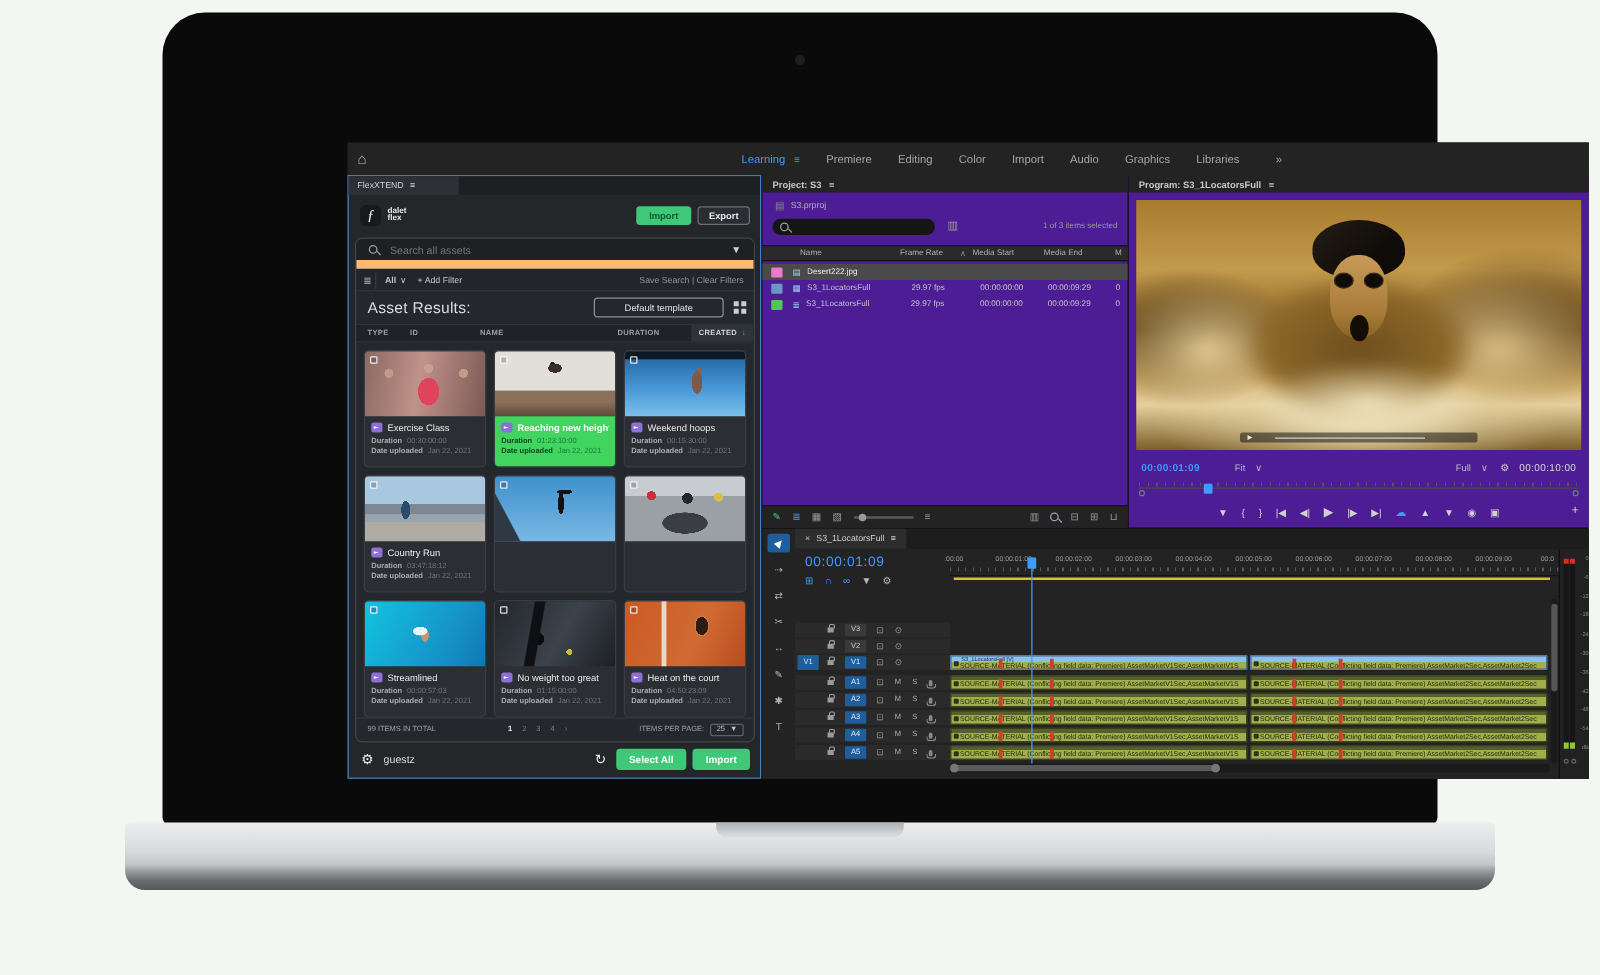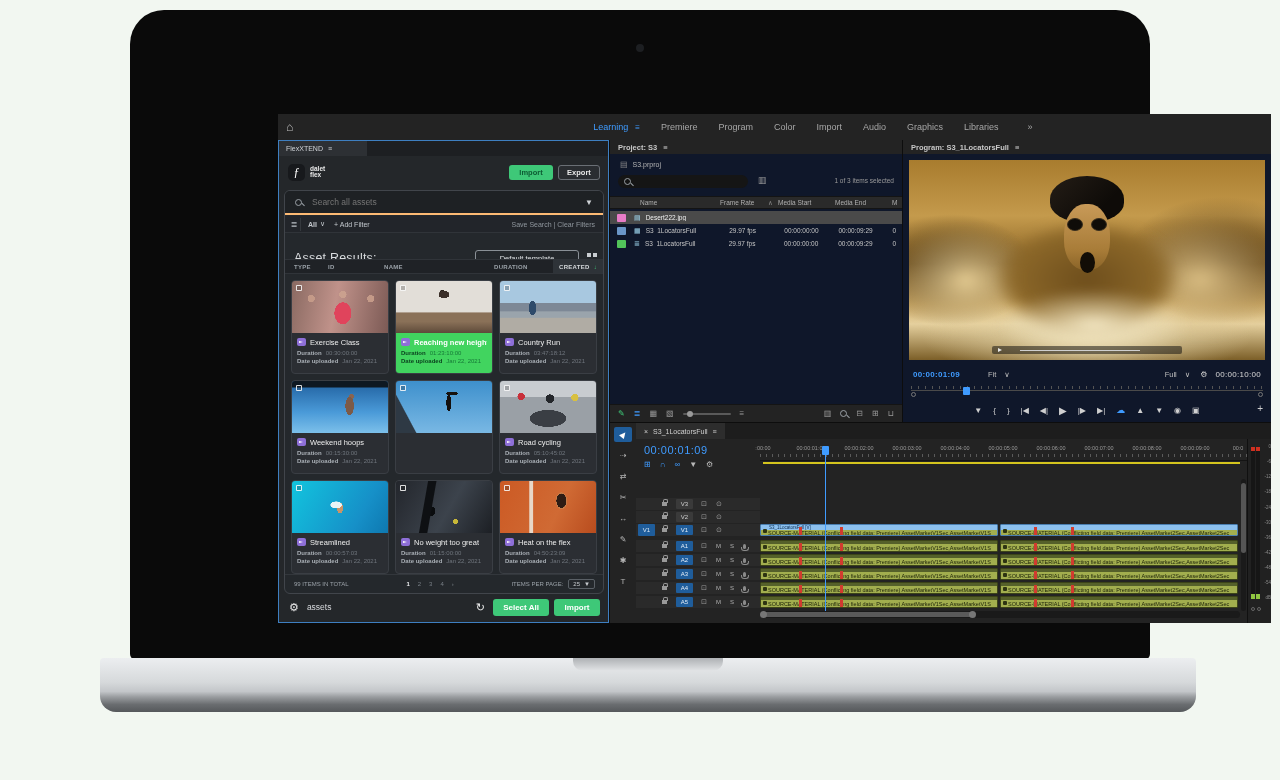--- a/index.html
+++ b/index.html
@@ -18,40 +18,40 @@
   
   .screen { position:absolute; left:148px; top:104px; width:993px; height:509px; background:#0d0d0d; font-size:8px; }
 
   .topbar { position:absolute; left:0; top:0; width:993px; height:26px; background:#232323; display:flex; align-items:center; }
   .home-ico { margin-left:8px; font-size:12px; color:#bbb; }
   .wstabs { display:flex; gap:21px; margin-left:300px; align-items:center; font-size:9px; color:#a6a6a6; }
   .wstab.active { color:#3f9bff; }
   .tabmenu { font-size:8px; color:#3f9bff; margin-left:-14px; }
   .overflow { color:#a6a6a6; font-size:9px; margin-left:8px; }
 
-  .panel { position:absolute; background:#0f172a; }
+  .panel { position:absolute; background:#4c1d95; }
 
   
   .flex-panel { left:0; top:26px; width:331px; height:483px; background:#24272a; border:1px solid #3e7fc1; }
   .ftabstrip { position:absolute; left:0; top:0; width:100%; height:15px; background:#1d1f22; }
   .ftab { position:absolute; left:0; top:0; height:15px; width:88px; background:#2d3034; color:#cfd2d6; font-size:7px; display:flex; align-items:center; gap:5px; padding-left:7px; }
   .fhead { position:absolute; left:0; top:15px; width:100%; height:32px; display:flex; align-items:center; }
   .logo-tile { width:17px; height:17px; background:#17191c; border-radius:5px; margin-left:9px; color:#fff; font-size:12px; font-style:italic; display:flex; align-items:center; justify-content:center; font-family:"Liberation Serif",serif; }
   .brandtxt { margin-left:5px; line-height:6px; font-size:6.5px; color:#e8e8e8; font-weight:bold; }
   .btn-green { background:#3ec878; color:#0d5a33; border-radius:3px; font-size:7.5px; font-weight:bold; display:flex; align-items:center; justify-content:center; }
   .btn-dark  { background:#2a2d31; color:#e8e8e8; border:1px solid #6a6f75; border-radius:3px; font-size:7.5px; font-weight:bold; display:flex; align-items:center; justify-content:center; }
   .fcard { position:absolute; left:5px; top:49px; width:320px; height:404px; background:#24282c; border:1px solid #41454b; border-radius:6px; overflow:hidden; }
-  .fsearch { position:absolute; left:0; top:0; width:100%; height:24px; background:#1e2124; border-bottom:2px solid #fdba74; display:flex; align-items:center; }
+  .fsearch { position:absolute; left:0; top:0; width:100%; height:24px; background:#1e2124; border-bottom:7px solid #fdba74; display:flex; align-items:center; }
   .mag { width:7px; height:7px; border:1.3px solid #9aa0a6; border-radius:50%; position:relative; display:inline-block; }
   .mag::after { content:""; position:absolute; width:4px; height:1.3px; background:#9aa0a6; right:-3.5px; bottom:-1px; transform:rotate(45deg); }
   .fsearch input { background:transparent; border:none; outline:none; color:#9aa1a8; font-size:8.5px; margin-left:10px; width:240px; font-family:"Liberation Sans",sans-serif; }
   .funnel { margin-left:auto; margin-right:10px; color:#cfd2d6; font-size:8px; }
   .ffilter { position:absolute; left:0; top:25px; width:100%; height:17px; display:flex; align-items:center; font-size:7px; color:#c3c8cd; background:#22252a; border-bottom:1px solid #303439; }
   .treebox { width:13px; height:13px; border-right:1px solid #35393e; display:flex; align-items:center; justify-content:center; color:#b8bec4; font-size:8px; margin-left:3px; }
-  .fresults { position:absolute; left:0; top:42px; width:100%; height:26px; display:flex; align-items:center;margin-top:12px; }
+  .fresults { position:absolute; left:0; top:42px; width:100%; height:26px; display:flex; align-items:center; }
   .ftitle { font-size:12.5px; color:#d8dbde; margin-left:9px; letter-spacing:.2px; }
   .tmplbtn { margin-left:auto; width:104px; height:16px; border:1px solid #8a9096; border-radius:3px; color:#dfe2e5; font-size:7.5px; display:flex; align-items:center; justify-content:center; }
   .grid4 { width:4px; height:4px; background:#c9cdd1; box-shadow:6px 0 #c9cdd1,0 6px #c9cdd1,6px 6px #c9cdd1; margin:0 12px 6px 8px; }
   .fthdr { position:absolute; left:0; top:68px; width:100%; height:15px; background:#1f2226; border-top:1px solid #303439; border-bottom:1px solid #303439; display:flex; align-items:center; font-size:6px; color:#9aa1a8; font-weight:bold; letter-spacing:.3px; }
   .fthdr .created { background:#2e3338; color:#d4d8db; height:100%; display:flex; align-items:center; padding:0 6px; margin-left:auto; gap:4px; }
   .cardgrid { position:absolute; left:0; top:84px; width:100%; height:300px; padding:5px 6px; display:grid; grid-template-columns:repeat(3,1fr); grid-auto-rows:94px; gap:6px; }
   .acard { background:#2b2e33; border:1px solid #3a3e44; border-radius:4px; overflow:hidden; position:relative; }
   .thumb { position:absolute; left:0; top:0; width:100%; height:52px; }
   .cb { position:absolute; left:4px; top:4px; width:6px; height:6px; border:1px solid rgba(255,255,255,.85); border-radius:1px; background:rgba(40,40,40,.25); }
   .cinfo { position:absolute; left:0; top:52px; width:100%; height:42px; padding:3px 5px 0 5px; }
@@ -207,21 +207,21 @@
     <div class="camera"></div>
 
     <div class="screen">
 
       <div class="topbar">
         <span class="home-ico">⌂</span>
         <div class="wstabs">
           <span class="wstab active">Learning</span>
           <span class="tabmenu">≡</span>
           <span class="wstab">Premiere</span>
-          <span class="wstab">Program</span>
+          <span class="wstab">Editing</span>
           <span class="wstab">Color</span>
           <span class="wstab">Import</span>
           <span class="wstab">Audio</span>
           <span class="wstab">Graphics</span>
           <span class="wstab">Libraries</span>
           <span class="overflow">»</span>
         </div>
       </div>
 
       <div class="panel flex-panel">
@@ -306,83 +306,69 @@
                     <span class="cval">01:23:10:00</span>
                   </div>
                 <div class="crow2">
                     <span class="clab">Date uploaded</span>
                     <span class="cval">Jan 22, 2021</span>
                   </div>
               </div>
             </div>
 
             <div class="acard">
+              <div class="thumb th3">
+                  <span class="cb"></span>
+                </div>
+              <div class="cinfo">
+                <div class="crow1">
+                    <span class="vidic"></span>
+                    <span class="cname">Weekend hoops</span>
+                  </div>
+                <div class="crow2">
+                    <span class="clab">Duration</span>
+                    <span class="cval">00:15:30:00</span>
+                  </div>
+                <div class="crow2">
+                    <span class="clab">Date uploaded</span>
+                    <span class="cval">Jan 22, 2021</span>
+                  </div>
+              </div>
+            </div>
+
+            <div class="acard">
               <div class="thumb th4">
                   <span class="cb"></span>
                 </div>
               <div class="cinfo">
                 <div class="crow1">
                     <span class="vidic"></span>
                     <span class="cname">Country Run</span>
                   </div>
                 <div class="crow2">
                     <span class="clab">Duration</span>
                     <span class="cval">03:47:18:12</span>
                   </div>
                 <div class="crow2">
                     <span class="clab">Date uploaded</span>
                     <span class="cval">Jan 22, 2021</span>
                   </div>
               </div>
             </div>
 
             <div class="acard">
-              <div class="thumb th3">
-                  <span class="cb"></span>
-                </div>
-              <div class="cinfo">
-                <div class="crow1">
-                    <span class="vidic"></span>
-                    <span class="cname">Weekend hoops</span>
-                  </div>
-                <div class="crow2">
-                    <span class="clab">Duration</span>
-                    <span class="cval">00:15:30:00</span>
-                  </div>
-                <div class="crow2">
-                    <span class="clab">Date uploaded</span>
-                    <span class="cval">Jan 22, 2021</span>
-                  </div>
-              </div>
-            </div>
-
-            <div class="acard">
               <div class="thumb th5">
                   <span class="cb"></span>
                 </div>
             </div>
 
             <div class="acard">
               <div class="thumb th6">
                   <span class="cb"></span>
                 </div>
-              <div class="cinfo">
-                <div class="crow1">
-                    <span class="vidic"></span>
-                    <span class="cname">Road cycling</span>
-                  </div>
-                <div class="crow2">
-                    <span class="clab">Duration</span>
-                    <span class="cval">05:10:45:02</span>
-                  </div>
-                <div class="crow2">
-                    <span class="clab">Date uploaded</span>
-                    <span class="cval">Jan 22, 2021</span>
-                  </div>
-              </div>
             </div>
 
             <div class="acard">
               <div class="thumb th7">
                   <span class="cb"></span>
                 </div>
               <div class="cinfo">
                 <div class="crow1">
                     <span class="vidic"></span>
                     <span class="cname">Streamlined</span>
@@ -418,21 +404,21 @@
               </div>
             </div>
 
             <div class="acard">
               <div class="thumb th9">
                   <span class="cb"></span>
                 </div>
               <div class="cinfo">
                 <div class="crow1">
                     <span class="vidic"></span>
-                    <span class="cname">Heat on the flex</span>
+                    <span class="cname">Heat on the court</span>
                   </div>
                 <div class="crow2">
                     <span class="clab">Duration</span>
                     <span class="cval">04:50:23:09</span>
                   </div>
                 <div class="crow2">
                     <span class="clab">Date uploaded</span>
                     <span class="cval">Jan 22, 2021</span>
                   </div>
               </div>
@@ -450,21 +436,21 @@
             <span style="margin-left:auto;">ITEMS PER PAGE:</span>
             <span class="ippbox">
               <span>25</span>
               <span>▼</span>
             </span>
           </div>
         </div>
 
         <div class="fbottom">
           <span class="gear">⚙</span>
-          <span class="uname">assets</span>
+          <span class="uname">guestz</span>
           <span class="refr">↻</span>
           <div class="btn-green2" style="width:56px;height:17px;margin-right:5px;">Select All</div>
           <div class="btn-green2" style="width:46px;height:17px;margin-right:8px;">Import</div>
         </div>
       </div>
 
       <div class="panel proj-panel">
         <div class="phead">
           <span>Project: S3</span>
           <span>≡</span>

